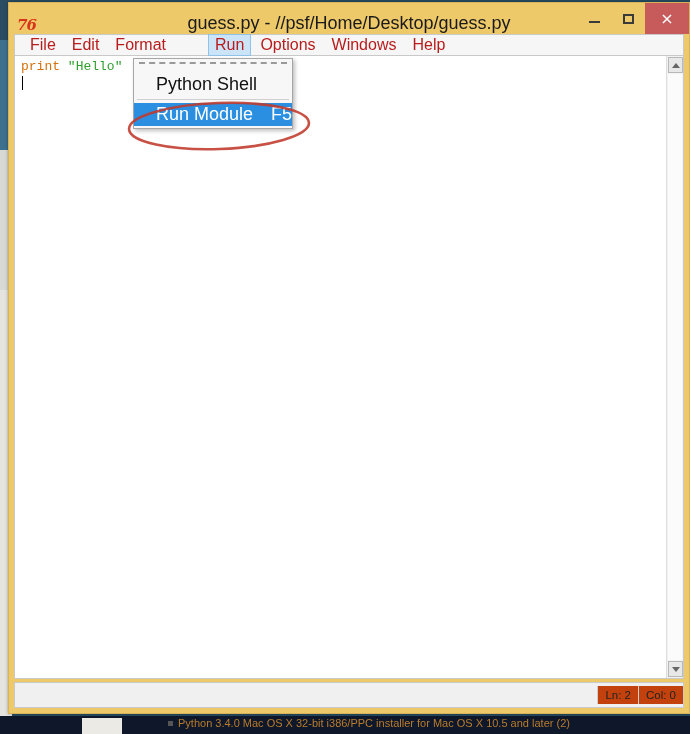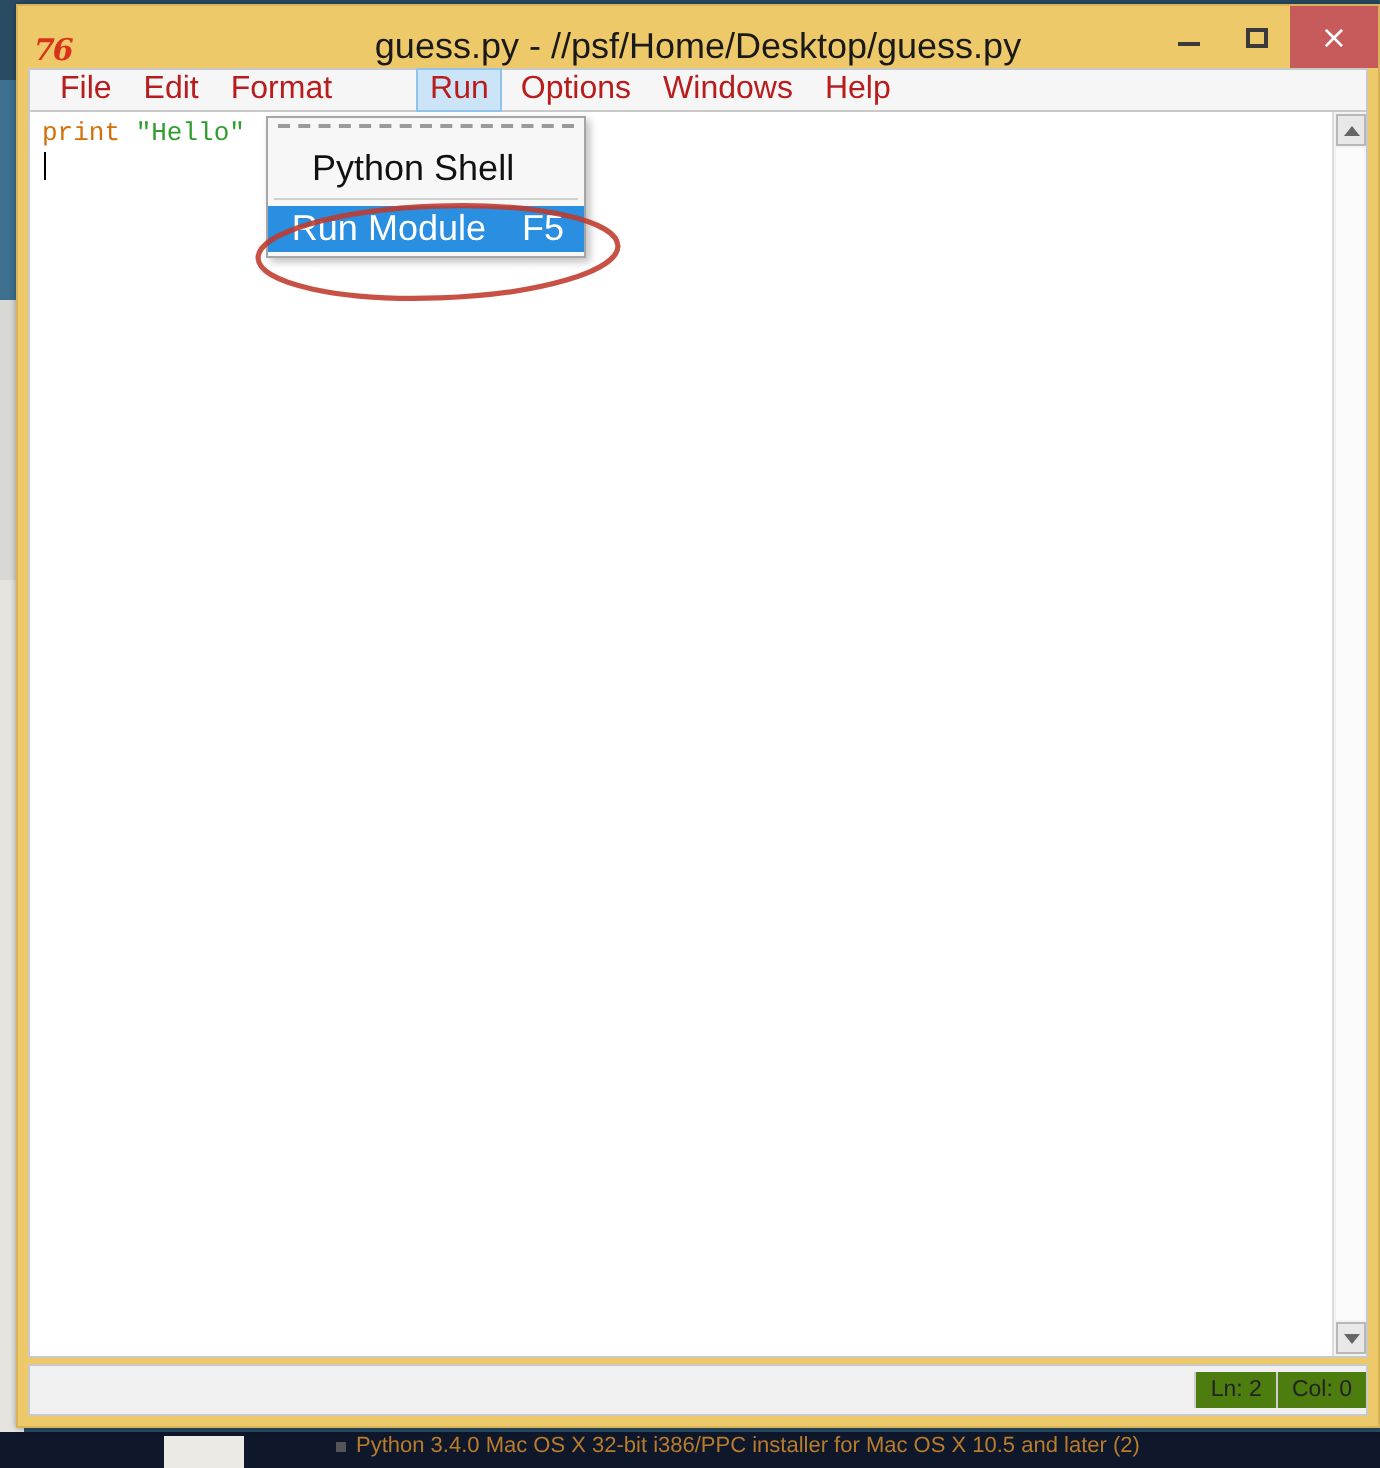--- a/index.html
+++ b/index.html
@@ -209,21 +209,21 @@
     border: 1px solid #c9c9c9;
     display: flex;
     align-items: center;
     justify-content: flex-end;
   }
   .status-cell {
     font-size: 11.5px;
     color: #222;
     padding: 2px 7px;
     border-left: 1px solid #cfcfcf;
-    background: #4d7c0f;
+    background: #c2410c;
     height: 18px;
     display: flex; align-items: center;
   }
 
   
   .dropdown {
     position: absolute;
     left: 133px; top: 58px;
     width: 160px;
     background: #f7f7f7;
@@ -247,21 +247,20 @@
     color: #111;
     white-space: nowrap;
   }
   .dd-item .accel {
     margin-left: auto;
     padding-left: 18px;
   }
   .dd-item.selected {
     background: #2a8fe0;
     color: #ffffff;
-    justify-content: flex-end;
   }
   .dd-sep {
     height: 1px;
     background: #d0d0d0;
     margin: 3px 3px;
   }
 
   
   .annotation {
     position: absolute;

